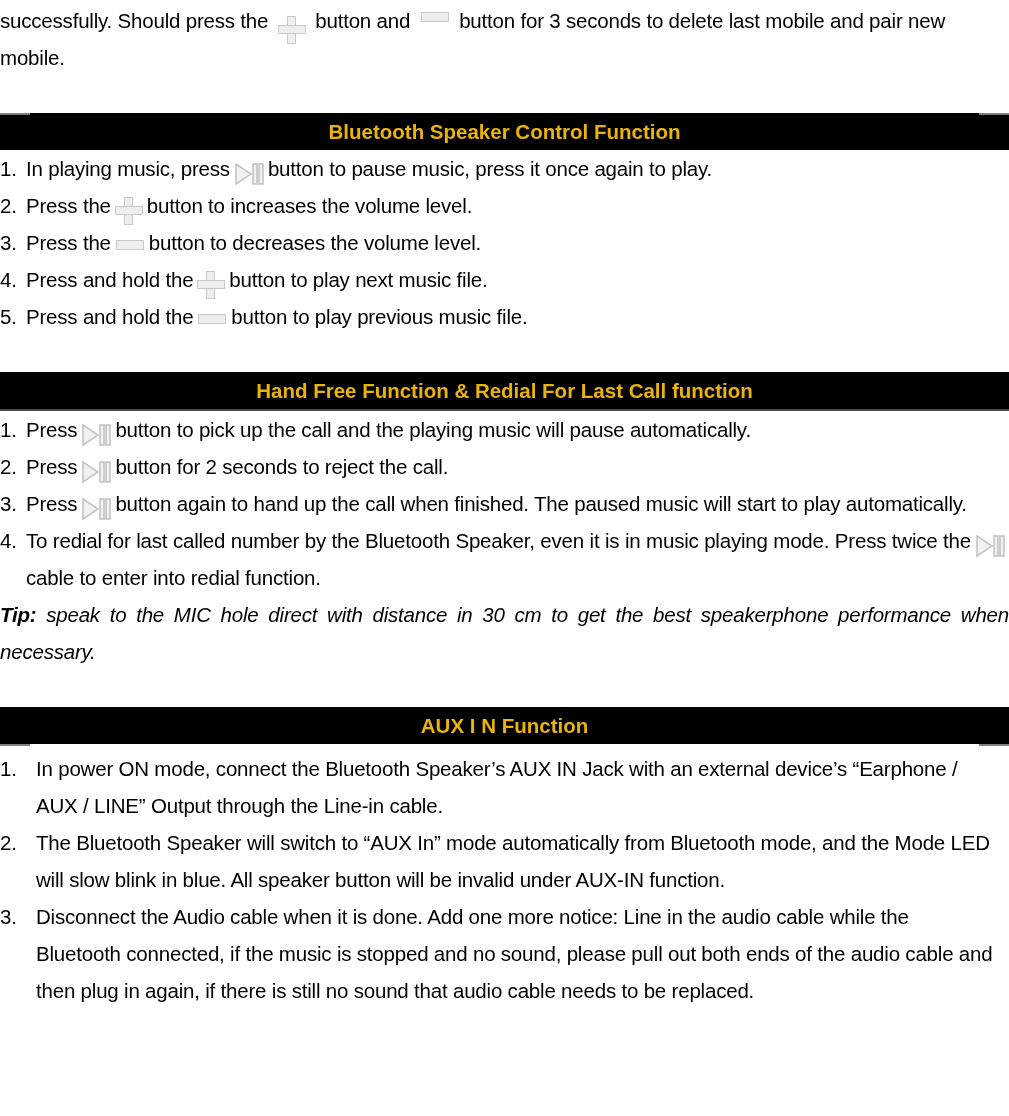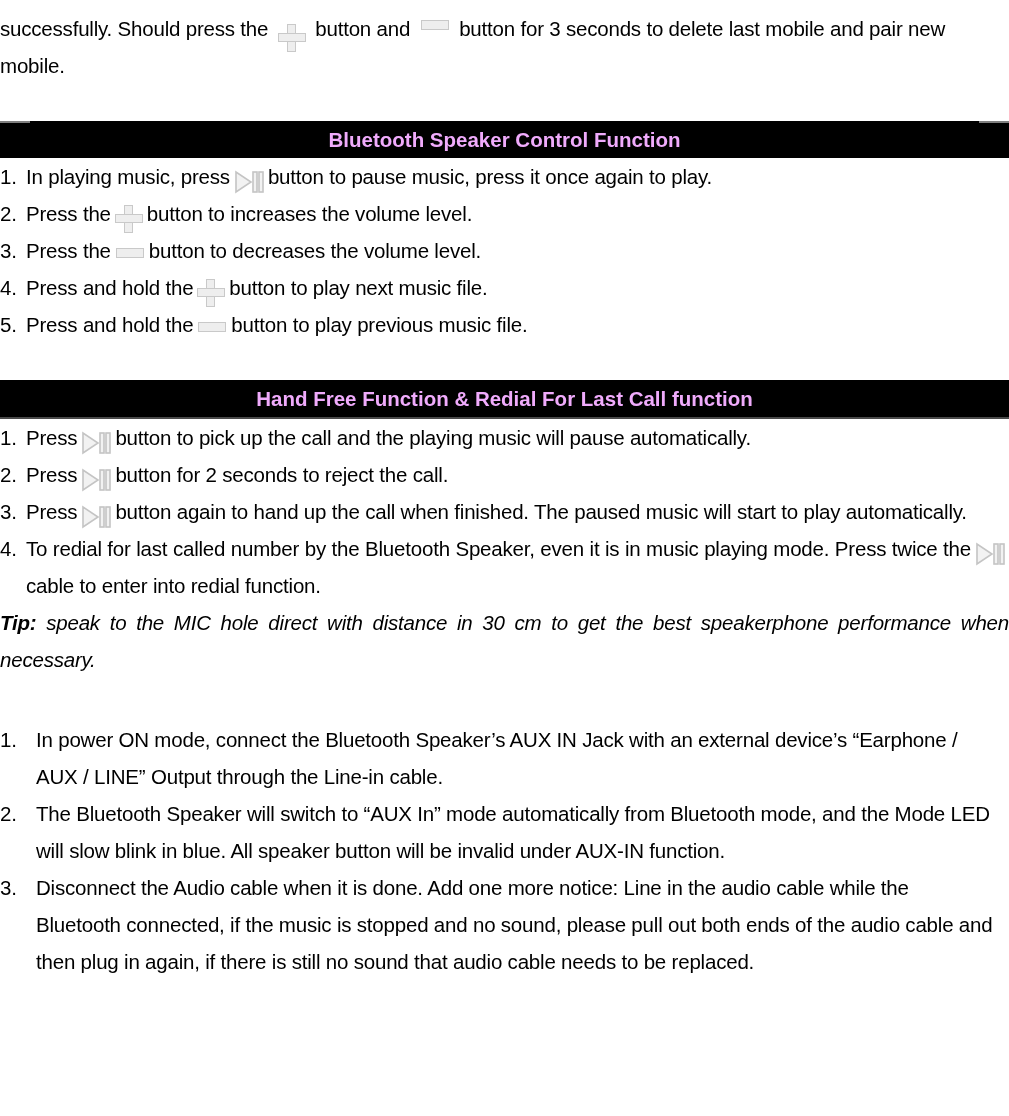--- a/index.html
+++ b/index.html
@@ -25,21 +25,21 @@
   .para {
     font-size: 20.5px;
     line-height: 37px;
     letter-spacing: -0.2px;
   }
   .justify { text-align: justify; text-align-last: left; }
 
   
   .band {
     background: #000000;
-    color: #f0abfc;
+    color: #eab308;
     font-weight: bold;
     font-size: 20.5px;
     line-height: 37px;
     text-align: center;
     height: 37px;
     position: relative;
   }
   .band.topline::before,
   .band.topline::after {
     content: "";
@@ -132,21 +132,21 @@
     margin: 0 4px -6px 4px;
   }
   .ico-playpause svg { display: block; }
   .gap-lg { height: 37px; }
 </style>
 </head>
 <body>
 
 <div class="page">
 
-  <div class="para" style="padding-top:10px;">
+  <div class="para" style="padding-top:2px;">
     <span>successfully. Should press the</span>
     <span class="btn-ico ico-plus" style="margin-bottom:-10px;height:24px;"></span>
     <span>button and</span>
     <span class="btn-ico ico-minus" style="margin-bottom:12px;"></span>
     <span>button for 3 seconds to delete last mobile and pair new mobile.</span>
   </div>
 
   <div class="gap-lg"></div>
 
   <div class="band topline">
@@ -233,20 +233,23 @@
 
   </div>
 
   <div class="para justify" style="font-style:italic;">
     <span style="font-weight:bold;">Tip:</span>
     <span>speak to the MIC hole direct with distance in 30 cm to get the best speakerphone performance when necessary.</span>
   </div>
 
   <div class="gap-lg"></div>
 
+  <div class="band botline">
+    <span>AUX I N Function</span>
+  </div>
 
   <div class="nlist" style="margin-top:6px;">
 
     <div class="nrow wide">
       <span class="num">1.</span>
       <span class="body">In power ON mode, connect the Bluetooth Speaker’s AUX IN Jack with an external device’s “Earphone / AUX / LINE” Output through the Line-in cable.</span>
     </div>
 
     <div class="nrow wide">
       <span class="num">2.</span>

